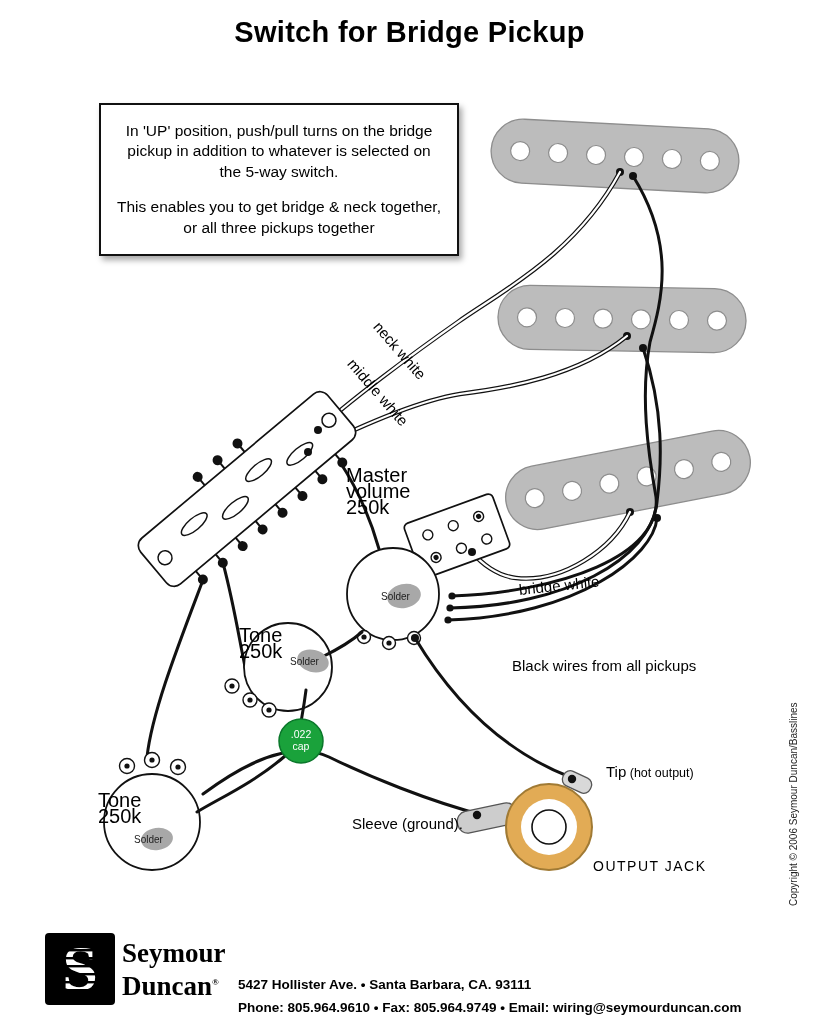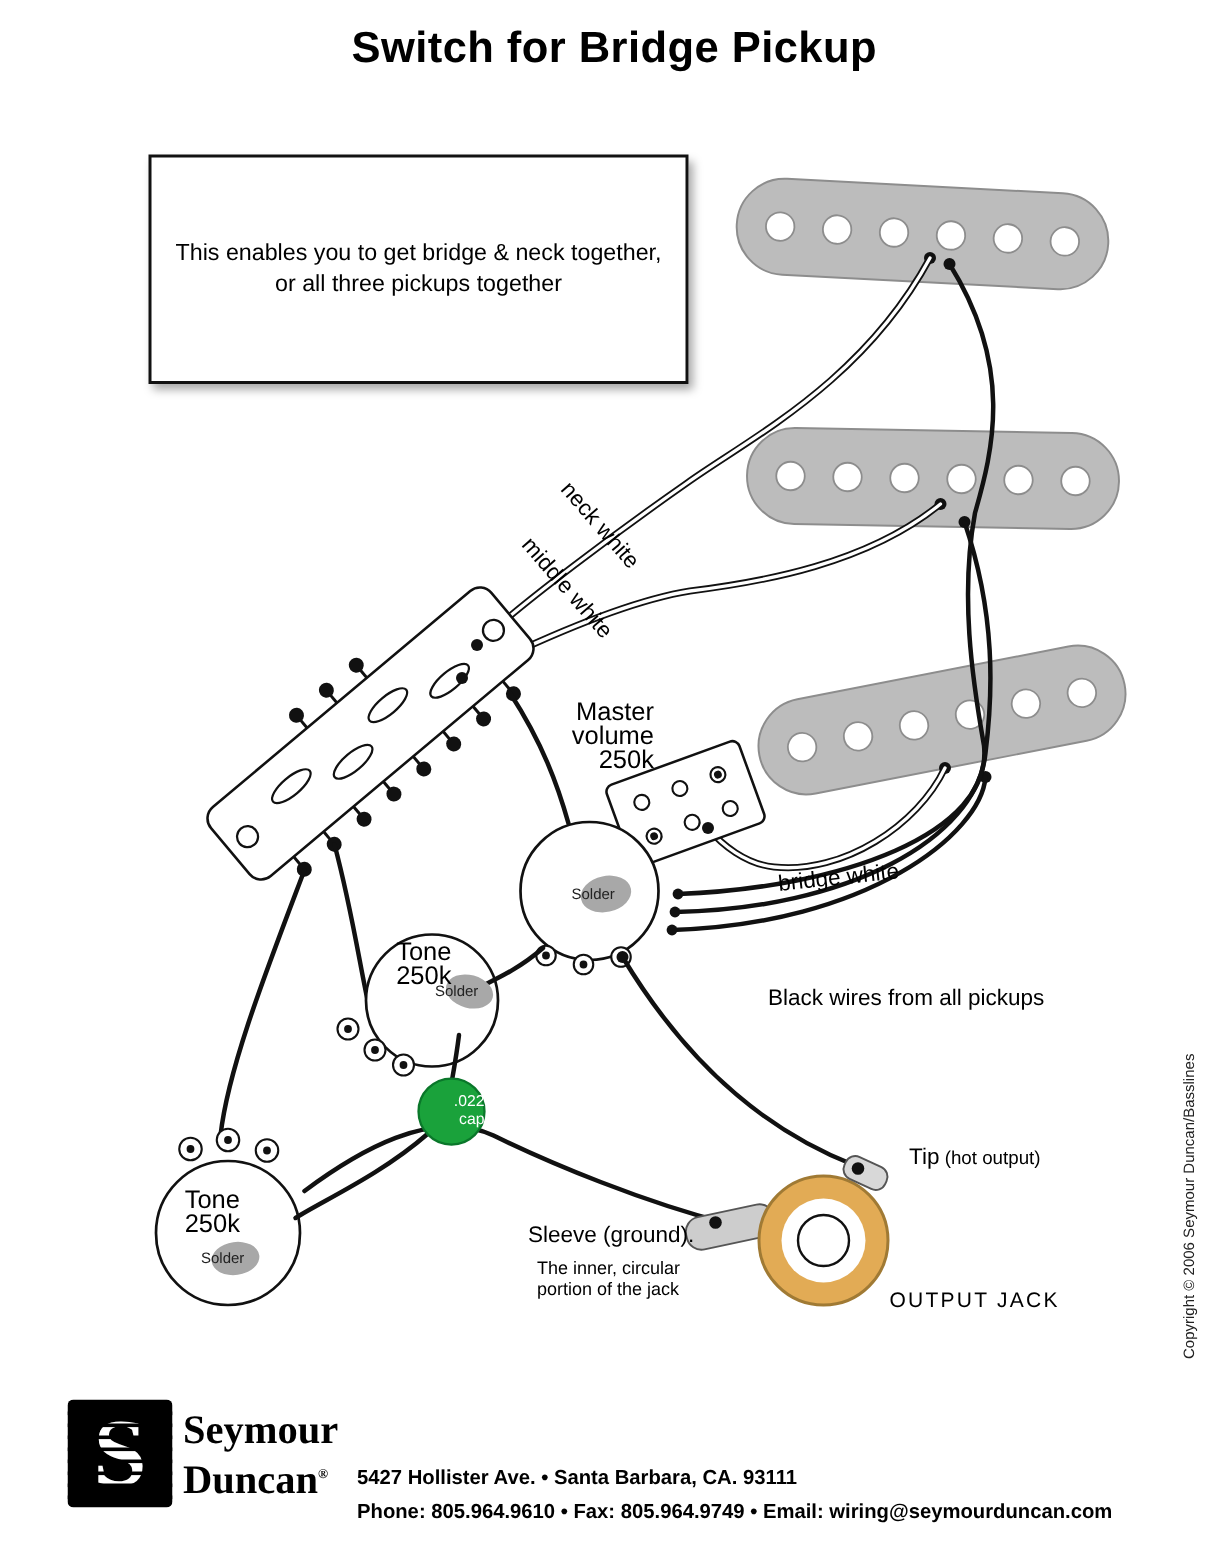--- a/index.html
+++ b/index.html
@@ -10,23 +10,23 @@
   #title { left:0; right:0; top:16px; text-align:center; font-size:29px; font-weight:bold; letter-spacing:.3px; }
   #infobox {
     left:99px; top:103px; width:360px; height:153px;
     border:2px solid #111; background:#fff;
     box-shadow:3px 4px 6px rgba(0,0,0,.35);
     display:flex; flex-direction:column; justify-content:center;
     padding:6px 16px; text-align:center; font-size:15.5px; line-height:1.32;
   }
   #infobox p + p { margin-top:15px;text-align:center; }
   .wire-lbl { font-size:15px; white-space:nowrap; transform-origin:0 0; }
-  .comp-lbl { font-size:17px; line-height:16px; text-align:right; }
+  .comp-lbl { font-size:20px; line-height:16px; text-align:left; }
   .solder-lbl { font-size:10px; color:#222; width:46px; text-align:left; }
-  .cap-lbl { width:44px; text-align:right; color:#fff; font-size:10.5px; line-height:11.5px; }
+  .cap-lbl { width:44px; text-align:center; color:#fff; font-size:10.5px; line-height:11.5px; }
   .small-note { font-size:12px; line-height:14px; }
   #output-jack-label { font-size:14px; letter-spacing:1.5px; }
   #copyright { font-size:10px; white-space:nowrap; transform:rotate(-90deg); transform-origin:0 0; color:#222; }
   .brand { font-family:"Liberation Serif", serif; font-weight:bold; font-size:27px; line-height:28px; }
   .addr { font-size:13.5px; font-weight:bold; white-space:nowrap; }
   sup.reg { font-size:9px; }
 </style>
 </head>
 <body>
 
@@ -234,20 +234,21 @@
       <circle cx="415" cy="638" r="4"></circle>
       <circle cx="452" cy="596" r="3.6"></circle>
         <circle cx="450" cy="608" r="3.6"></circle>
         <circle cx="448" cy="620" r="3.6"></circle>
     </g>
   </svg>
 
   <h1 id="title" class="abs">Switch for Bridge Pickup</h1>
 
   <div id="infobox" class="abs">
+    <p>In 'UP' position, push/pull turns on the bridge pickup in addition to whatever is selected on the 5-way switch.</p>
     <p>This enables you to get bridge &amp; neck together, or all three pickups together</p>
   </div>
 
   <div class="abs wire-lbl" style="left:383px;top:318px;transform:rotate(49deg)">neck white</div>
   <div class="abs wire-lbl" style="left:357px;top:355px;transform:rotate(49deg)">middle white</div>
   <div class="abs wire-lbl" style="left:518px;top:581px;transform:rotate(-6deg)">bridge white</div>
   <div class="abs wire-lbl" style="left:512px;top:657px">Black wires from all pickups</div>
 
   <div class="abs comp-lbl" style="left:346px;top:467px;width:90px">
     <div>Master</div>
@@ -271,21 +272,20 @@
 
   <div class="abs cap-lbl" style="left:279px;top:729px">
     <div>.022</div>
     <div>cap</div>
   </div>
 
   <div class="abs" style="left:606px;top:763px;white-space:nowrap">
     <span style="font-size:15px">Tip</span><span style="font-size:12.5px"> (hot output)</span>
   </div>
   <div class="abs" style="left:352px;top:815px;font-size:15px;white-space:nowrap">Sleeve (ground).</div>
-  <div class="abs small-note" style="left:358px;top:838px;width:122px">The inner, circular portion of the jack</div>
   <div id="output-jack-label" class="abs" style="left:593px;top:858px;white-space:nowrap">OUTPUT JACK</div>
 
   <div id="copyright" class="abs" style="left:788px;top:906px">Copyright © 2006 Seymour Duncan/Basslines</div>
 
   <div>
     <svg class="abs" style="left:45px;top:933px" width="70" height="72" viewBox="0 0 70 72">
       <rect width="70" height="72" rx="4" fill="#000"></rect>
       <text x="35" y="57" text-anchor="middle" font-family="'Liberation Serif',serif" font-weight="bold" font-size="64" fill="#fff">S</text>
       <g fill="#000">
         <rect y="8" width="70" height="2.4"></rect>

